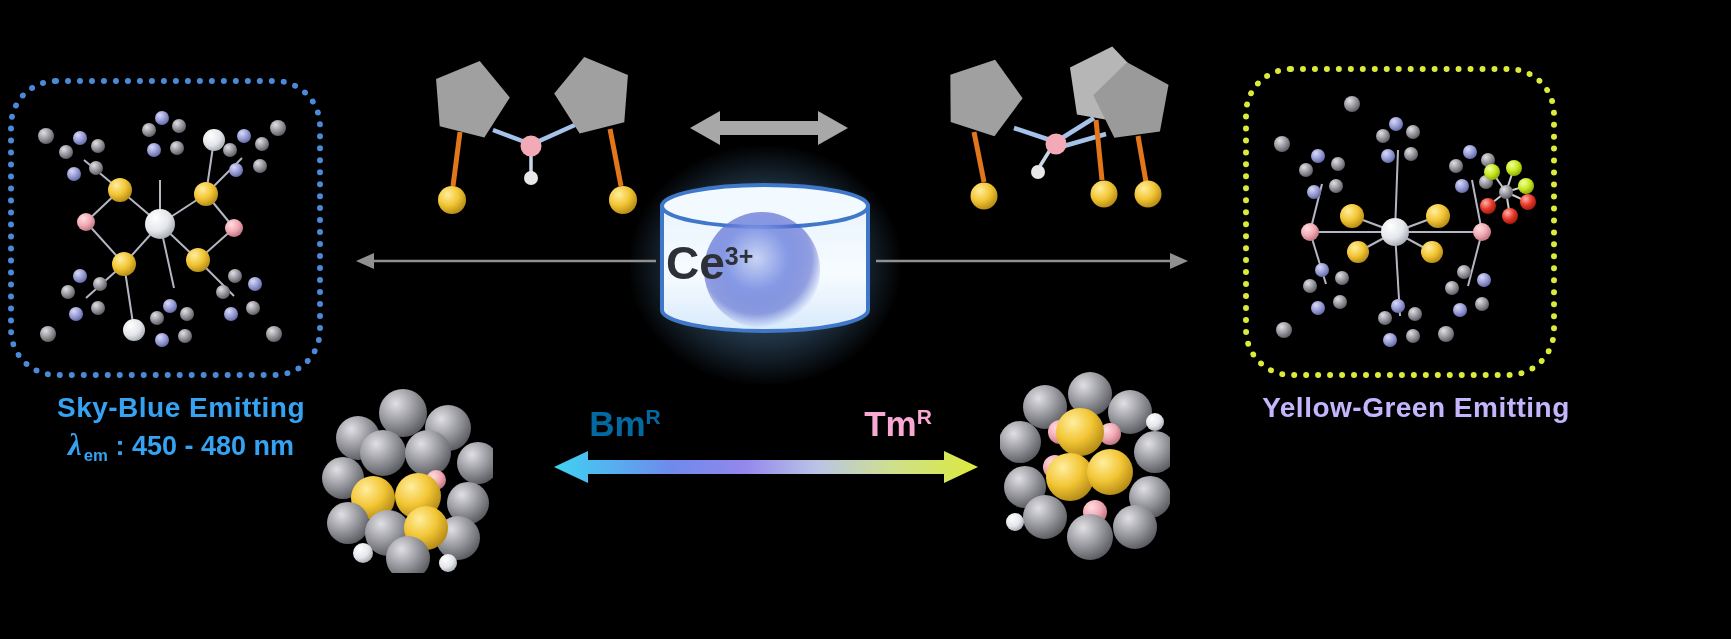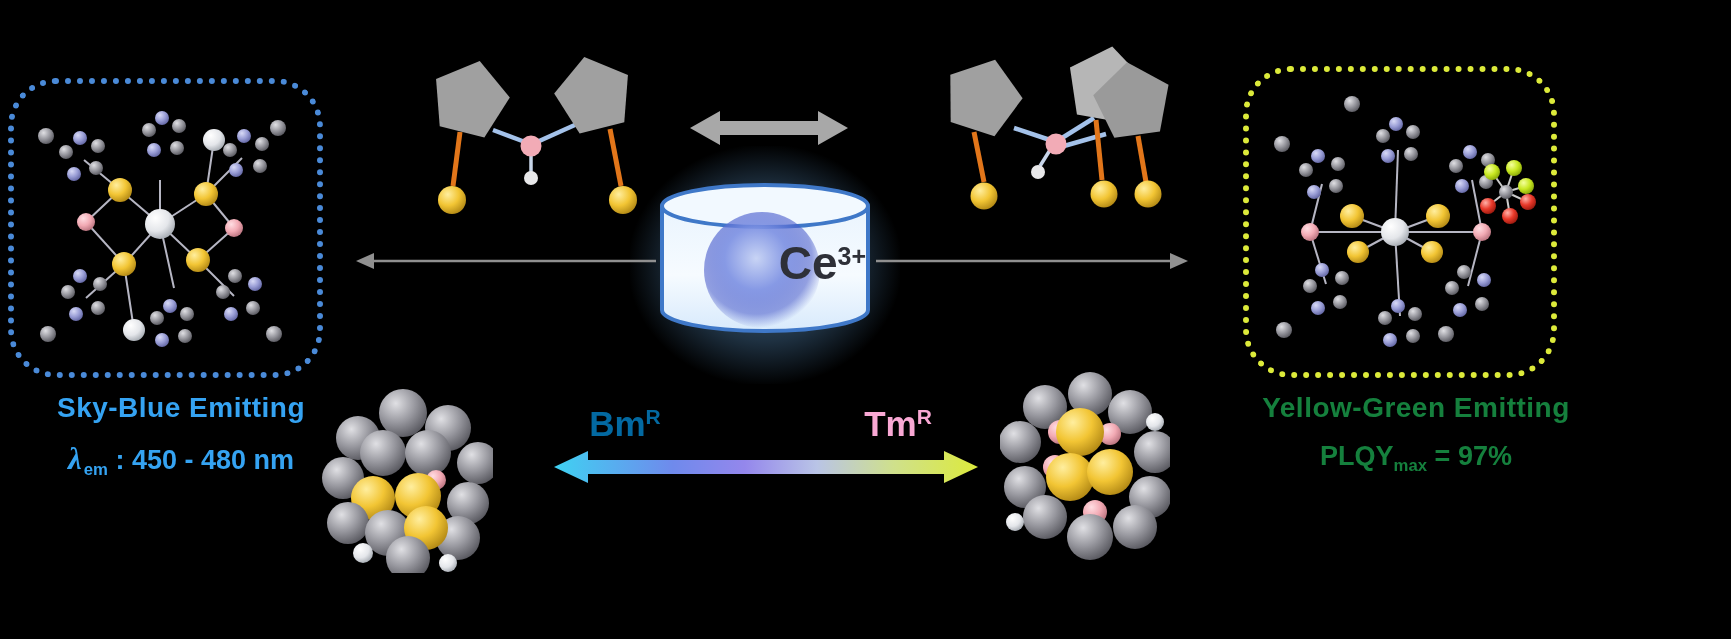--- a/index.html
+++ b/index.html
@@ -8,30 +8,30 @@
   .abs{position:absolute;}
   
   .struct-box{position:absolute;border-radius:48px;}
   .box-blue{left:8px;top:78px;width:303px;height:288px;border:6px dotted #4a8ad8;}
   .box-green{left:1243px;top:66px;width:302px;height:300px;border:6px dotted #dcea3a;}
   
   .caption{position:absolute;text-align:center;font-weight:bold;}
   .cap-left{left:0px;top:392px;width:318px;}
   .cap-right{left:1228px;top:392px;width:376px;}
   .cap-title{font-size:28px;letter-spacing:0.5px;}
-  .cap-line{font-size:27px;margin-top:17px;}
+  .cap-line{font-size:27px;margin-top:3px;}
   .blue{color:#35a3f2;padding-left:44px;}
-  .yg{color:#15803d;}
+  .yg{color:#c4b5fd;}
   sub{font-size:0.62em;}
   sup{font-size:0.62em;}
   .sym{font-family:"Liberation Serif",serif;font-style:italic;font-size:31px;padding-right:2px;}
   
   .cyl-glow{left:630px;top:146px;width:270px;height:238px;
     background:radial-gradient(ellipse at center,rgba(150,212,255,0.5) 0%,rgba(118,190,255,0.26) 45%,rgba(0,0,0,0) 72%);}
-  .ce-label{left:666px;top:230px;width:200px;text-align:right;font-weight:bold;
+  .ce-label{left:666px;top:230px;width:200px;text-align:left;font-weight:bold;
     font-size:46px;color:#2e3038;line-height:52px;}
   .ce-label sup{font-size:25px;vertical-align:14px;}
   
   .ligand-label{position:absolute;width:130px;text-align:center;font-weight:bold;font-size:35px;}
   .ligand-label sup{font-size:21px;vertical-align:12px;}
   .lbl-bm{left:560px;top:404px;color:#0369a1;}
   .lbl-tm{left:833px;top:404px;color:#f9a8d4;}
 </style>
 </head>
 <body>
@@ -247,24 +247,20 @@
         <circle cx="254" cy="84" r="8" fill="url(#gGrn)"></circle>
       <circle cx="266" cy="102" r="8" fill="url(#gGrn)"></circle>
       <circle cx="228" cy="122" r="8" fill="url(#gRed)"></circle>
         <circle cx="250" cy="132" r="8" fill="url(#gRed)"></circle>
       <circle cx="268" cy="118" r="8" fill="url(#gRed)"></circle>
     </g>
   </svg>
 
   <div class="caption cap-right">
     <div class="cap-title yg">Yellow-Green Emitting</div>
-    <div class="cap-line yg">
-      <span>PLQY</span><sub>max</sub>
-      <span>= 97%</span>
-    </div>
   </div>
 
   <svg class="abs" style="left:405px;top:52px" width="262" height="170" viewBox="0 0 262 170">
     <g>
       <line x1="88" y1="78" x2="120" y2="90" stroke="#a4c2ea" stroke-width="4.5"></line>
       <line x1="132" y1="90" x2="172" y2="72" stroke="#a4c2ea" stroke-width="4.5"></line>
       <line x1="126" y1="104" x2="126" y2="120" stroke="#c8d6ea" stroke-width="3.5"></line>
       <line x1="55" y1="80" x2="48" y2="134" stroke="#e2761a" stroke-width="5"></line>
       <line x1="205" y1="77" x2="216" y2="134" stroke="#e2761a" stroke-width="5"></line>
     </g>

